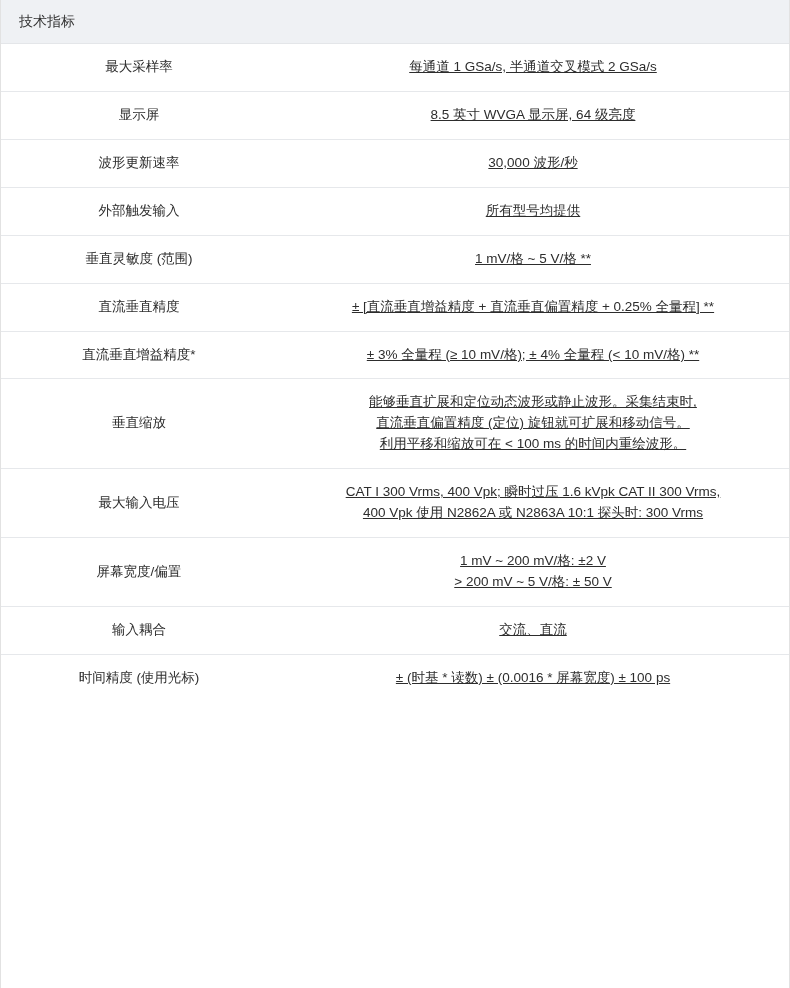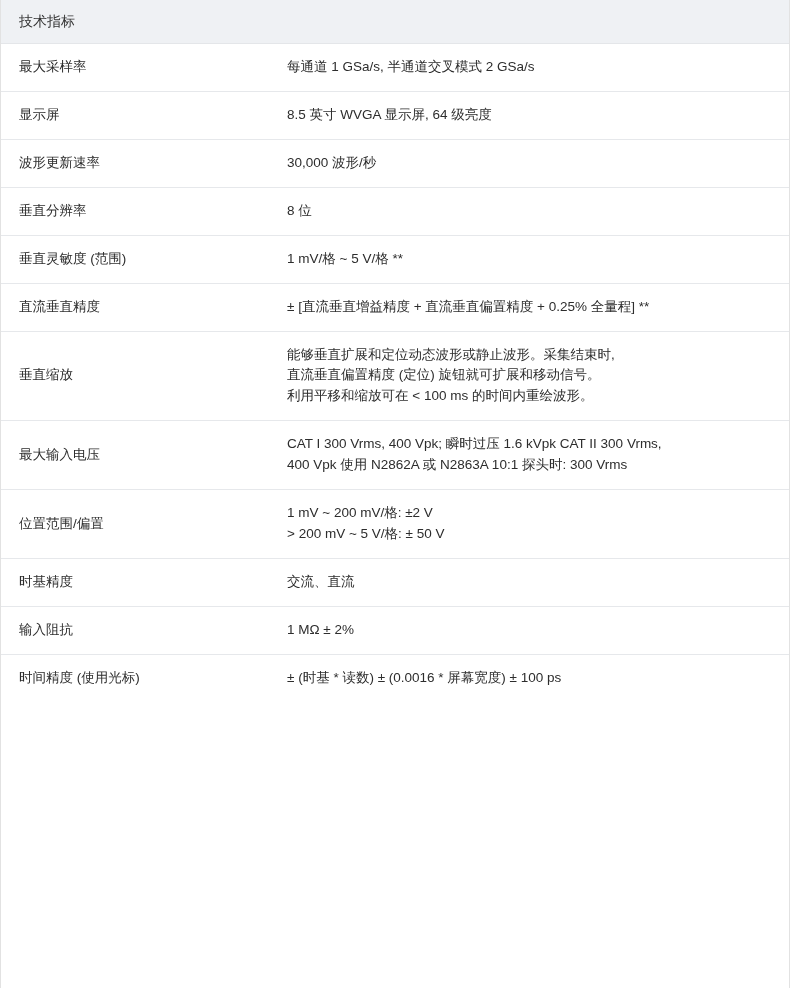--- a/index.html
+++ b/index.html
@@ -33,33 +33,35 @@
     border-collapse: collapse;
     table-layout: fixed;
   }
   table.spec-table td {
     vertical-align: middle;
     border-bottom: 1px solid #e6e8eb;
     font-size: 13.5px;
     line-height: 1.55;
     color: #2d2d2d;
     padding: 13px 10px 13px 18px;
+    text-align: center;
   }
   table.spec-table tr:last-child td {
     border-bottom: none;
   }
   td.spec-label {
     width: 240px;
     font-size: 13.5px;
     color: #262626;
     padding-right: 8px;
   }
   td.spec-value {
     padding-left: 8px;
     color: #2d2d2d;
+    text-decoration: underline;
   }
   .line {
     display: block;
     white-space: pre-wrap;
   }
 </style>
 </head>
 <body>
 
 <div class="spec-page">
@@ -87,40 +89,48 @@
         <tr>
           <td class="spec-label">
             <span class="line">波形更新速率</span>
           </td>
           <td class="spec-value">
             <span class="line">30,000 波形/秒</span>
           </td>
         </tr>
         <tr>
           <td class="spec-label">
-            <span class="line">垂直分辨率</span>
+            <span class="line">外部触发输入</span>
           </td>
           <td class="spec-value">
-            <span class="line">8 位</span>
+            <span class="line">所有型号均提供</span>
           </td>
         </tr>
         <tr>
           <td class="spec-label">
             <span class="line">垂直灵敏度 (范围)</span>
           </td>
           <td class="spec-value">
             <span class="line">1 mV/格 ~ 5 V/格 **</span>
           </td>
         </tr>
         <tr>
           <td class="spec-label">
             <span class="line">直流垂直精度</span>
           </td>
           <td class="spec-value">
             <span class="line">± [直流垂直增益精度 + 直流垂直偏置精度 + 0.25% 全量程] **</span>
+          </td>
+        </tr>
+        <tr>
+          <td class="spec-label">
+            <span class="line">直流垂直增益精度*</span>
+          </td>
+          <td class="spec-value">
+            <span class="line">± 3% 全量程 (≥ 10 mV/格); ± 4% 全量程 (&lt; 10 mV/格) **</span>
           </td>
         </tr>
         <tr>
           <td class="spec-label">
             <span class="line">垂直缩放</span>
           </td>
           <td class="spec-value">
             <span class="line">能够垂直扩展和定位动态波形或静止波形。采集结束时,</span>
             <span class="line">直流垂直偏置精度 (定位) 旋钮就可扩展和移动信号。</span>
             <span class="line">利用平移和缩放可在 &lt; 100 ms 的时间内重绘波形。</span>
@@ -130,41 +140,33 @@
           <td class="spec-label">
             <span class="line">最大输入电压</span>
           </td>
           <td class="spec-value">
             <span class="line">CAT I 300 Vrms, 400 Vpk; 瞬时过压 1.6 kVpk CAT II 300 Vrms,</span>
             <span class="line">400 Vpk 使用 N2862A 或 N2863A 10:1 探头时: 300 Vrms</span>
           </td>
         </tr>
         <tr>
           <td class="spec-label">
-            <span class="line">位置范围/偏置</span>
+            <span class="line">屏幕宽度/偏置</span>
           </td>
           <td class="spec-value">
             <span class="line">1 mV ~ 200 mV/格: ±2 V</span>
             <span class="line">&gt; 200 mV ~ 5 V/格: ± 50 V</span>
           </td>
         </tr>
         <tr>
           <td class="spec-label">
-            <span class="line">时基精度</span>
+            <span class="line">输入耦合</span>
           </td>
           <td class="spec-value">
             <span class="line">交流、直流</span>
-          </td>
-        </tr>
-        <tr>
-          <td class="spec-label">
-            <span class="line">输入阻抗</span>
-          </td>
-          <td class="spec-value">
-            <span class="line">1 MΩ ± 2%</span>
           </td>
         </tr>
         <tr>
           <td class="spec-label">
             <span class="line">时间精度 (使用光标)</span>
           </td>
           <td class="spec-value">
             <span class="line">± (时基 * 读数) ± (0.0016 * 屏幕宽度) ± 100 ps</span>
           </td>
         </tr>

